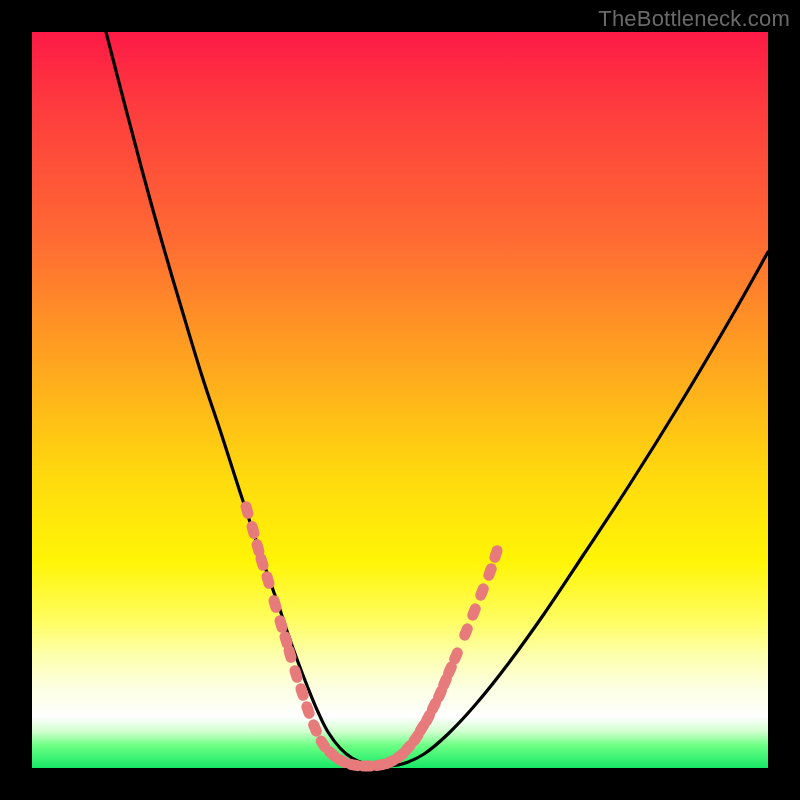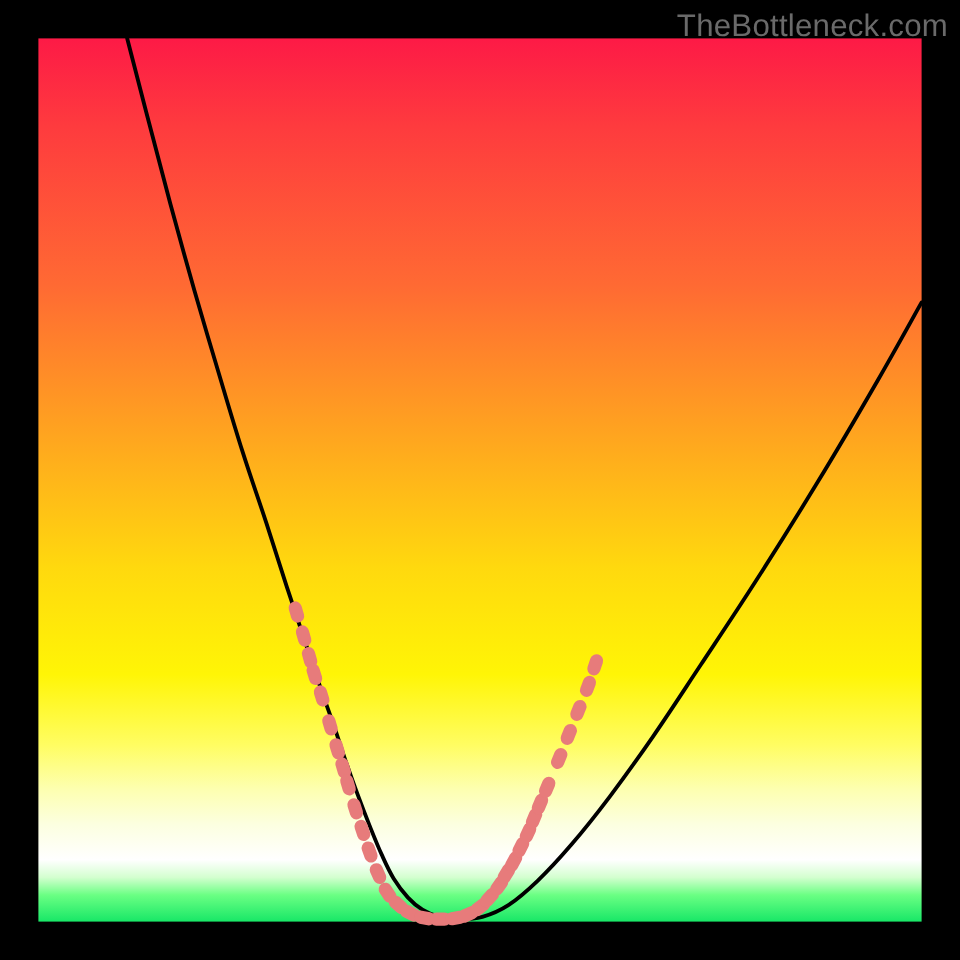--- a/index.html
+++ b/index.html
@@ -41,21 +41,21 @@
       #d3ffcf 95%,
       #6aff83 97%,
       #18e767 100%
     );
   }
   .watermark {
     position: absolute;
     top: 6px;
     right: 10px;
     color: #6a6a6a;
-    font-size: 26px;
+    font-size: 22px;
     font-weight: 500;
     letter-spacing: 0.2px;
     user-select: none;
   }
   svg.curve {
     position: absolute;
     left: 0;
     top: 0;
     width: 736px;
     height: 736px;

